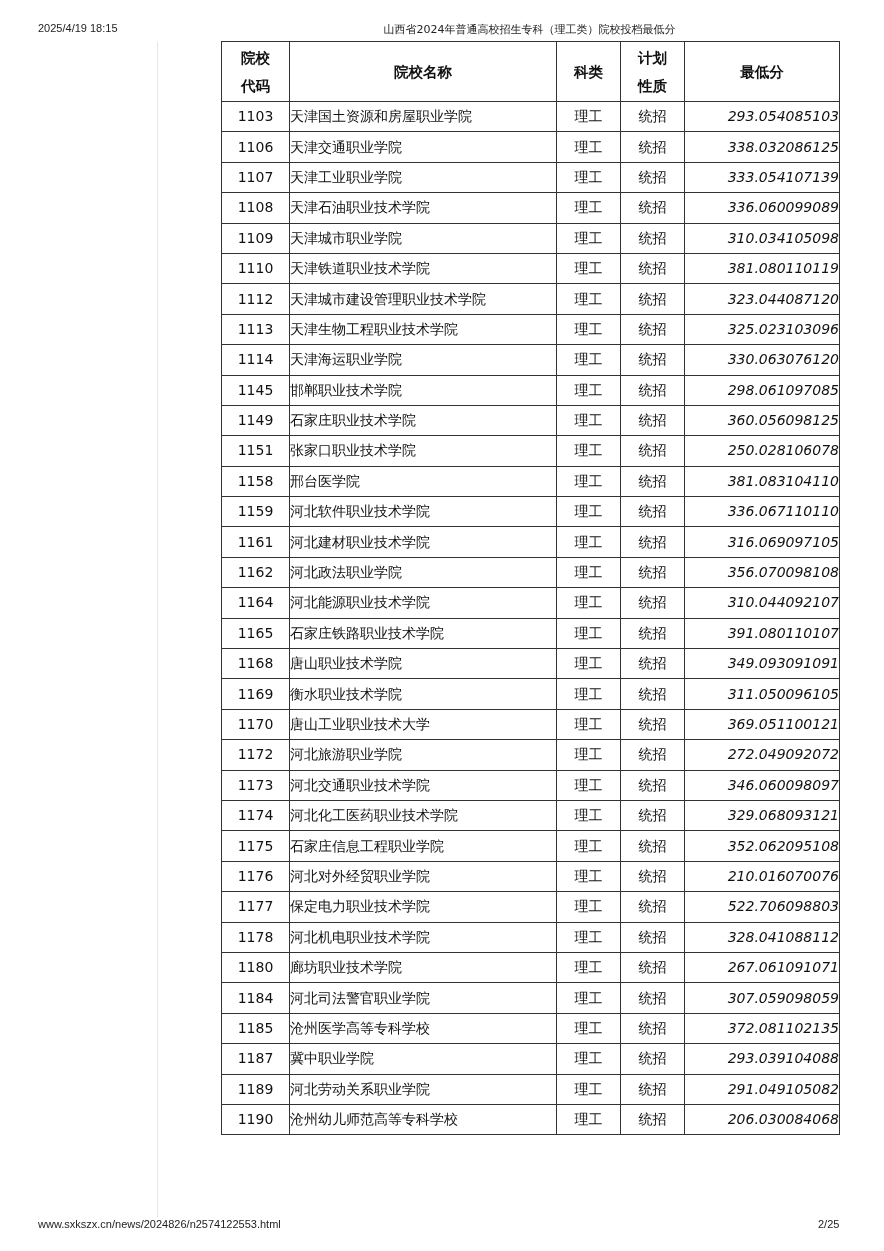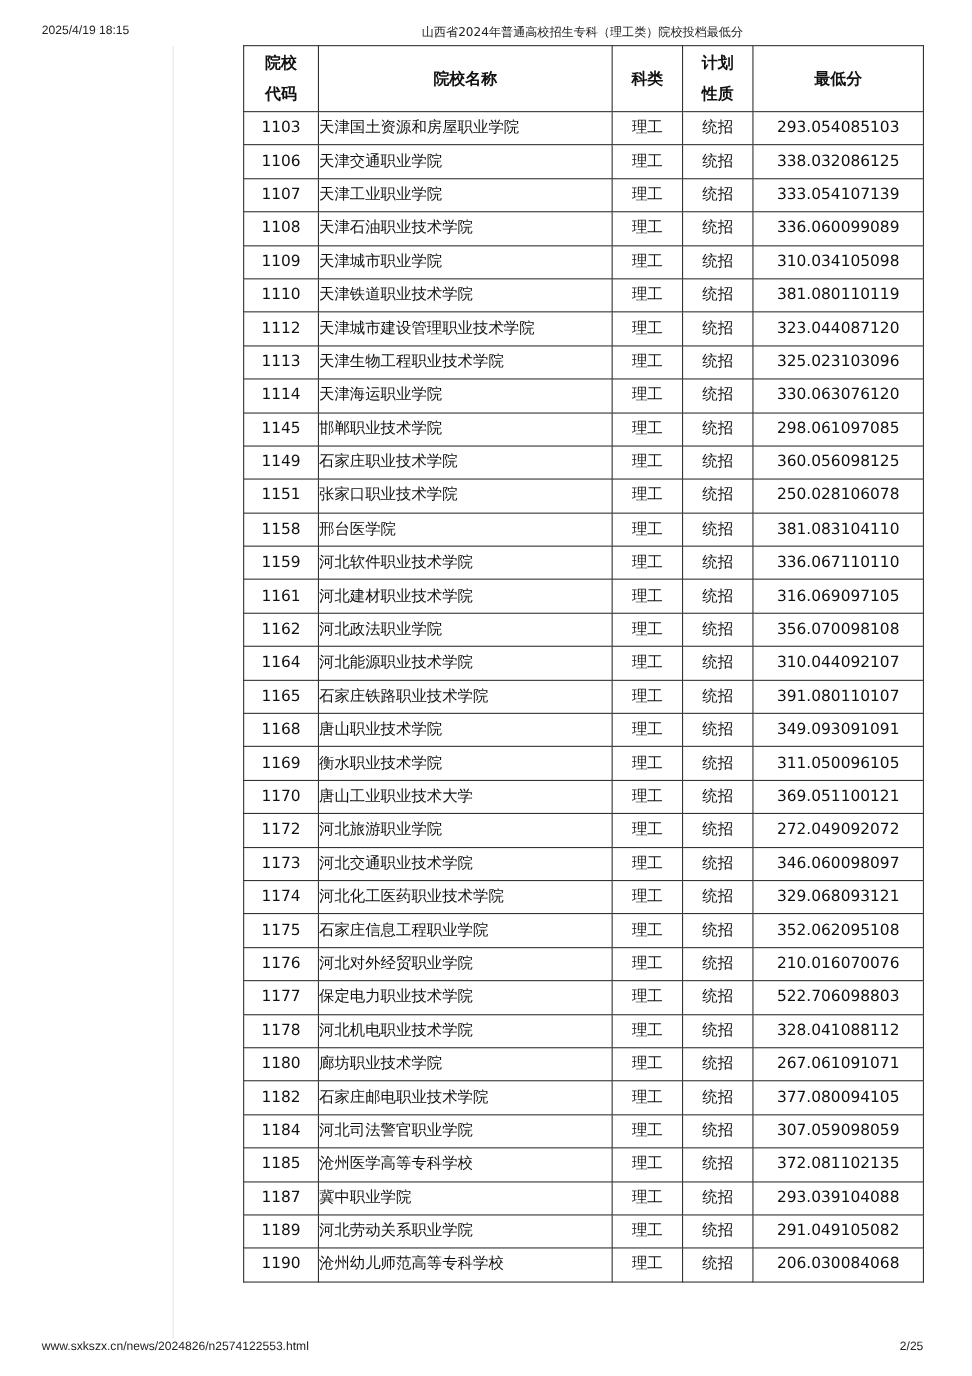--- a/index.html
+++ b/index.html
@@ -11,21 +11,21 @@
                  font-size: 11px; color: #222; }
   .margin-line { position: absolute; left: 157px; top: 42px; width: 1px; height: 1175px; background: #e6e6e6; }
   table.scores { position: absolute; left: 221px; top: 41px; border-collapse: collapse;
                  table-layout: fixed; width: 618px; }
   table.scores th, table.scores td { border: 1px solid #333; padding: 0; font-size: 14px; }
   table.scores th { height: 59px; font-weight: bold; font-size: 14.5px; line-height: 28px; }
   table.scores td { height: 29.4px; line-height: 29px; }
   td.c-code { text-align: center; }
   td.c-name { text-align: left; padding-left: 6px; }
   td.c-cat, td.c-plan { text-align: center; }
-  td.c-score { text-align: center; padding-right: 4px; }
+  td.c-score { text-align: right; padding-right: 4px; font-style: italic; }
   .footer-url { position: absolute; left: 38px; top: 1218px; font-size: 11px;
                 font-family: "Liberation Sans", sans-serif; color: #222; }
   .footer-page { position: absolute; right: 384px; top: 1218px; font-size: 11px;
                  font-family: "Liberation Sans", sans-serif; color: #222; }
   .footer-page { right: auto; left: 818px; }
 </style>
 </head>
 <body>
 
 <div class="print-date">2025/4/19 18:15</div>
@@ -253,27 +253,20 @@
         <td class="c-score">328.041088112</td>
       </tr>
       <tr>
         <td class="c-code">1180</td>
         <td class="c-name">廊坊职业技术学院</td>
         <td class="c-cat">理工</td>
         <td class="c-plan">统招</td>
         <td class="c-score">267.061091071</td>
       </tr>
       <tr>
-        <td class="c-code">1182</td>
-        <td class="c-name">石家庄邮电职业技术学院</td>
-        <td class="c-cat">理工</td>
-        <td class="c-plan">统招</td>
-        <td class="c-score">377.080094105</td>
-      </tr>
-      <tr>
         <td class="c-code">1184</td>
         <td class="c-name">河北司法警官职业学院</td>
         <td class="c-cat">理工</td>
         <td class="c-plan">统招</td>
         <td class="c-score">307.059098059</td>
       </tr>
       <tr>
         <td class="c-code">1185</td>
         <td class="c-name">沧州医学高等专科学校</td>
         <td class="c-cat">理工</td>

